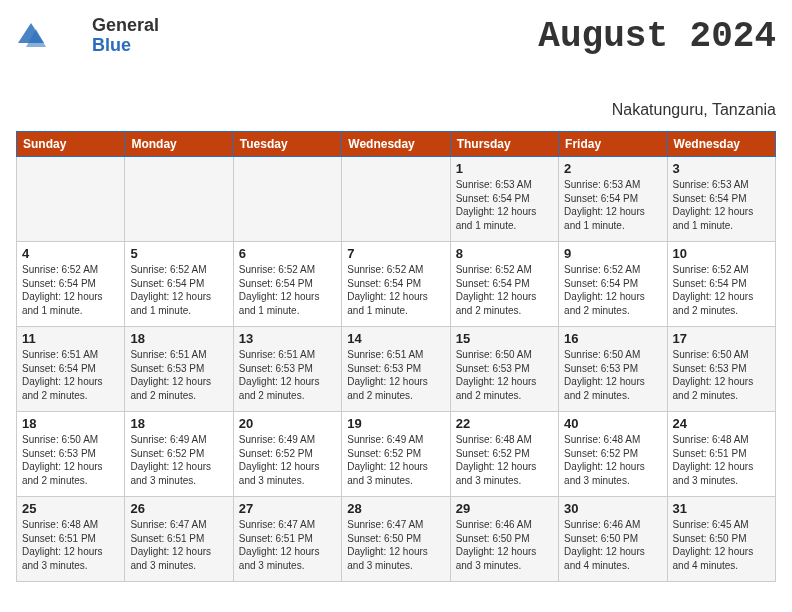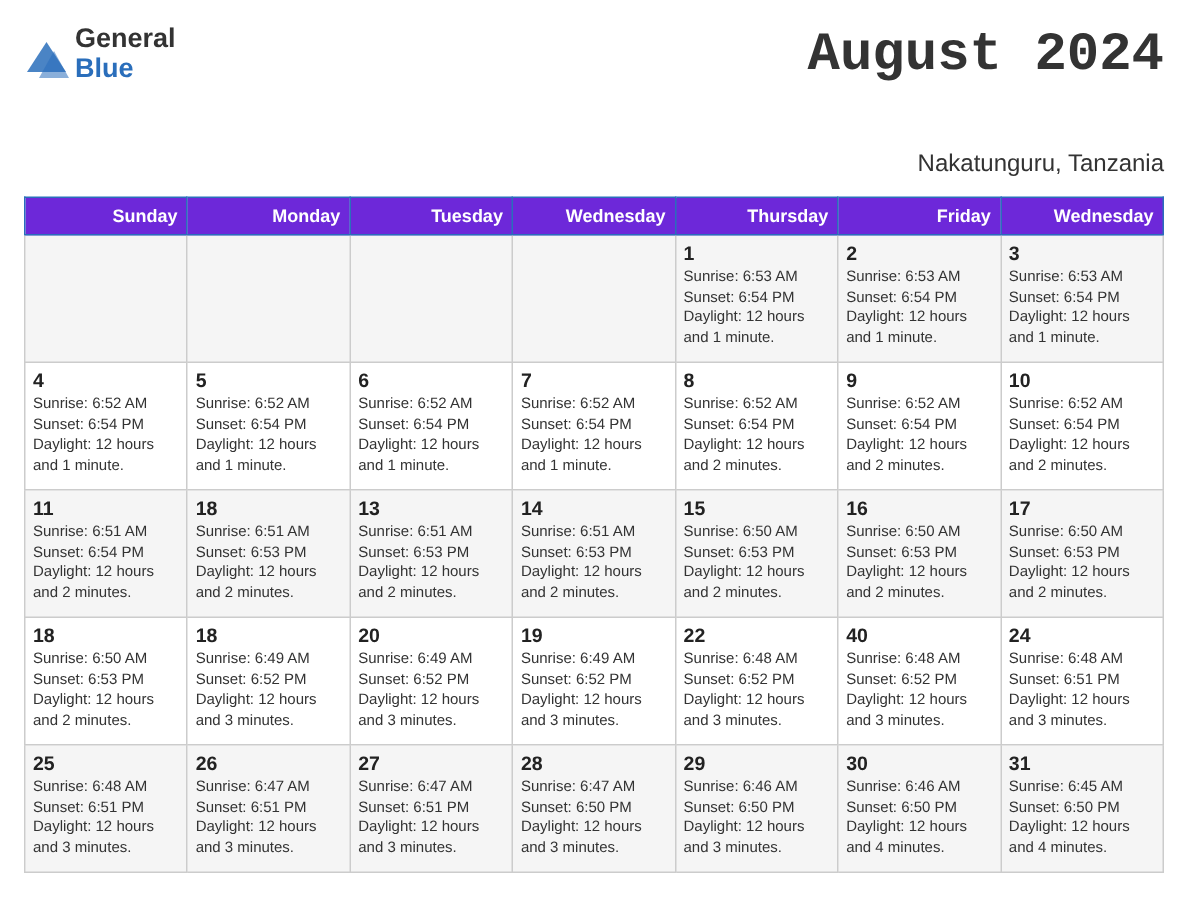--- a/index.html
+++ b/index.html
@@ -11,21 +11,22 @@
       padding: 16px;
     }
     .header {
       display: flex;
       justify-content: space-between;
       align-items: flex-start;
       margin-bottom: 12px;
     }
     .logo {
       display: flex;
-      align-items: flex-end;
+      align-items: center;
+      gap: 42px;
     }
     .logo-text {
       display: flex;
       flex-direction: column;
       line-height: 1.1;
     }
     .logo-general {
       font-size: 18px;
       font-weight: bold;
       color: #333;
@@ -53,23 +54,23 @@
       font-size: 16px;
       color: #333;
       margin-top: 44px;
     }
     .calendar {
       width: 100%;
       border-collapse: collapse;
       font-size: 11px;
     }
     .calendar th {
-      background-color: #6d28d9;
+      background-color: #c2410c;
       color: #fff;
-      text-align: right;
+      text-align: left;
       padding: 5px 6px;
       font-size: 12px;
       font-weight: bold;
       border: 1px solid #2a6ebb;
     }
     .calendar td {
       border: 1px solid #ccc;
       vertical-align: top;
       padding: 4px 5px;
       width: calc(100% / 7);

